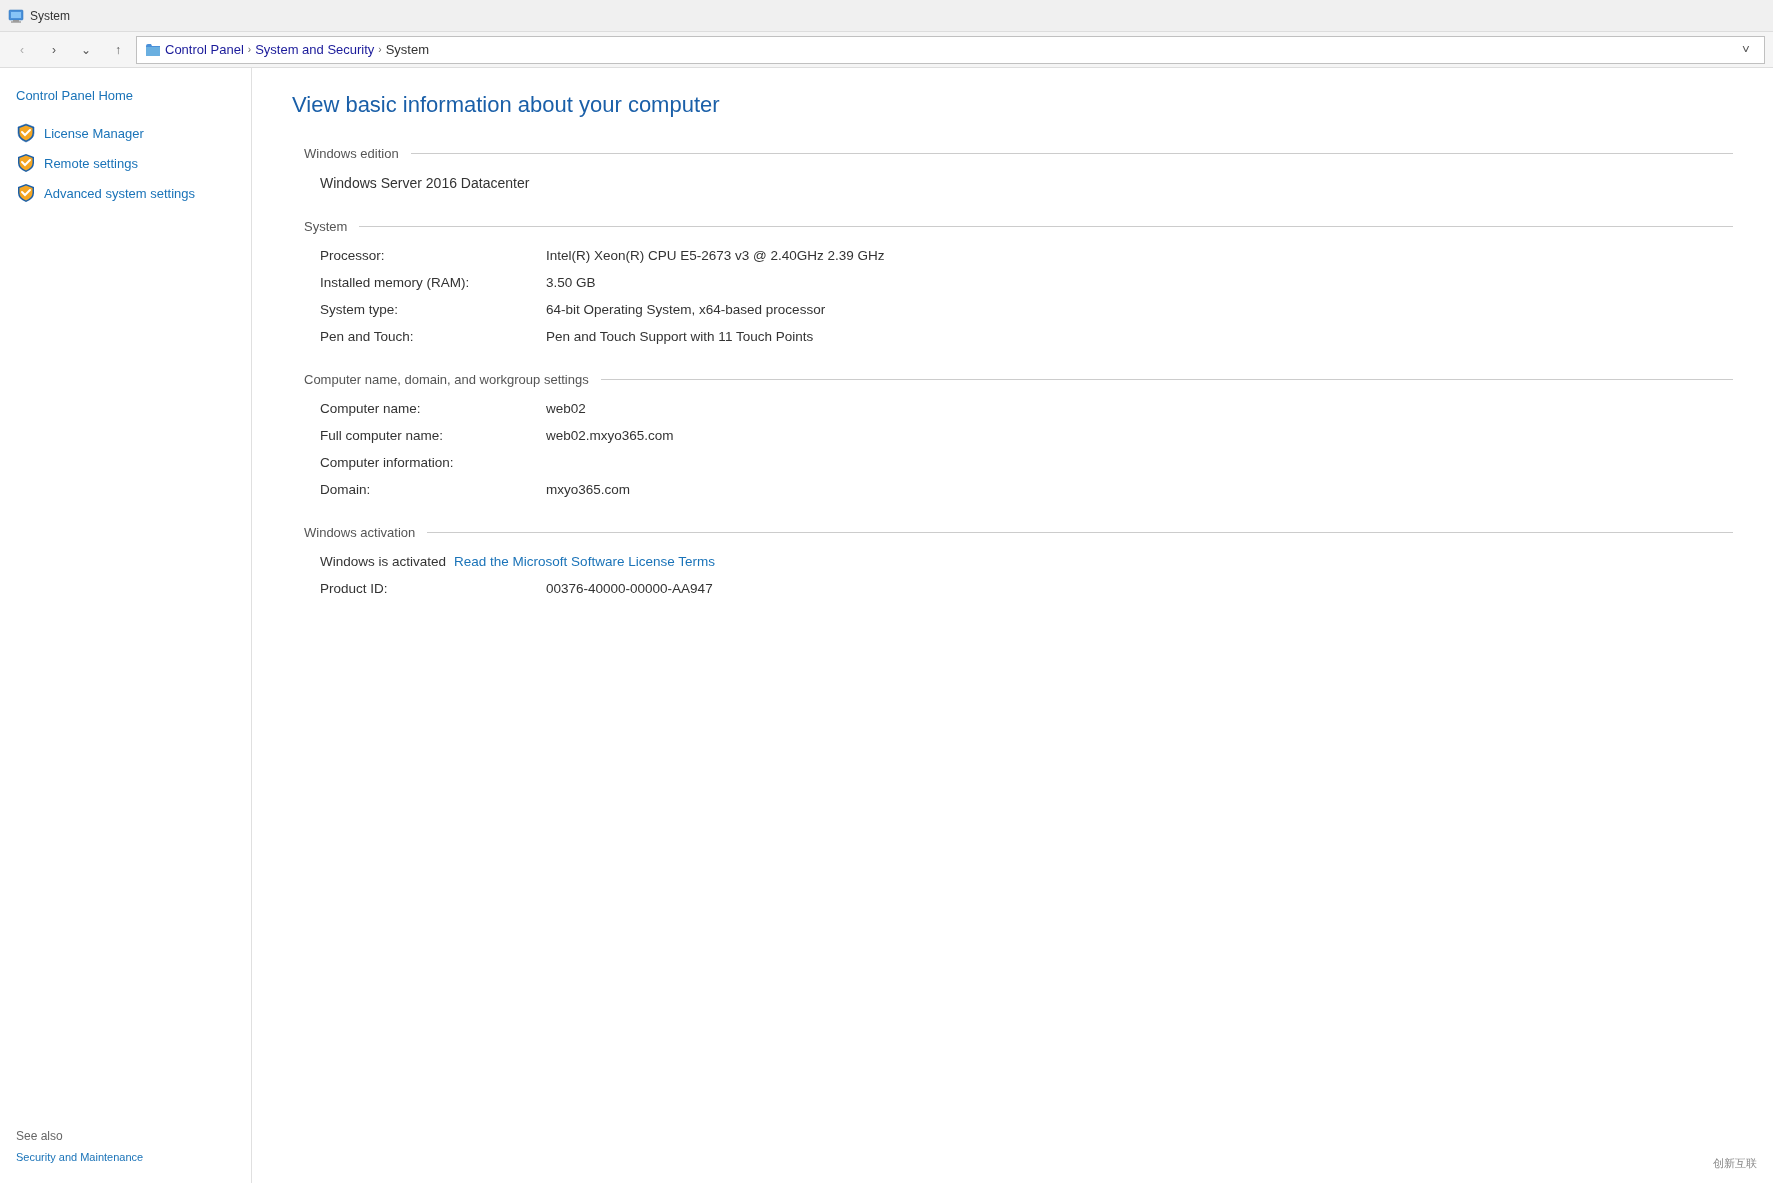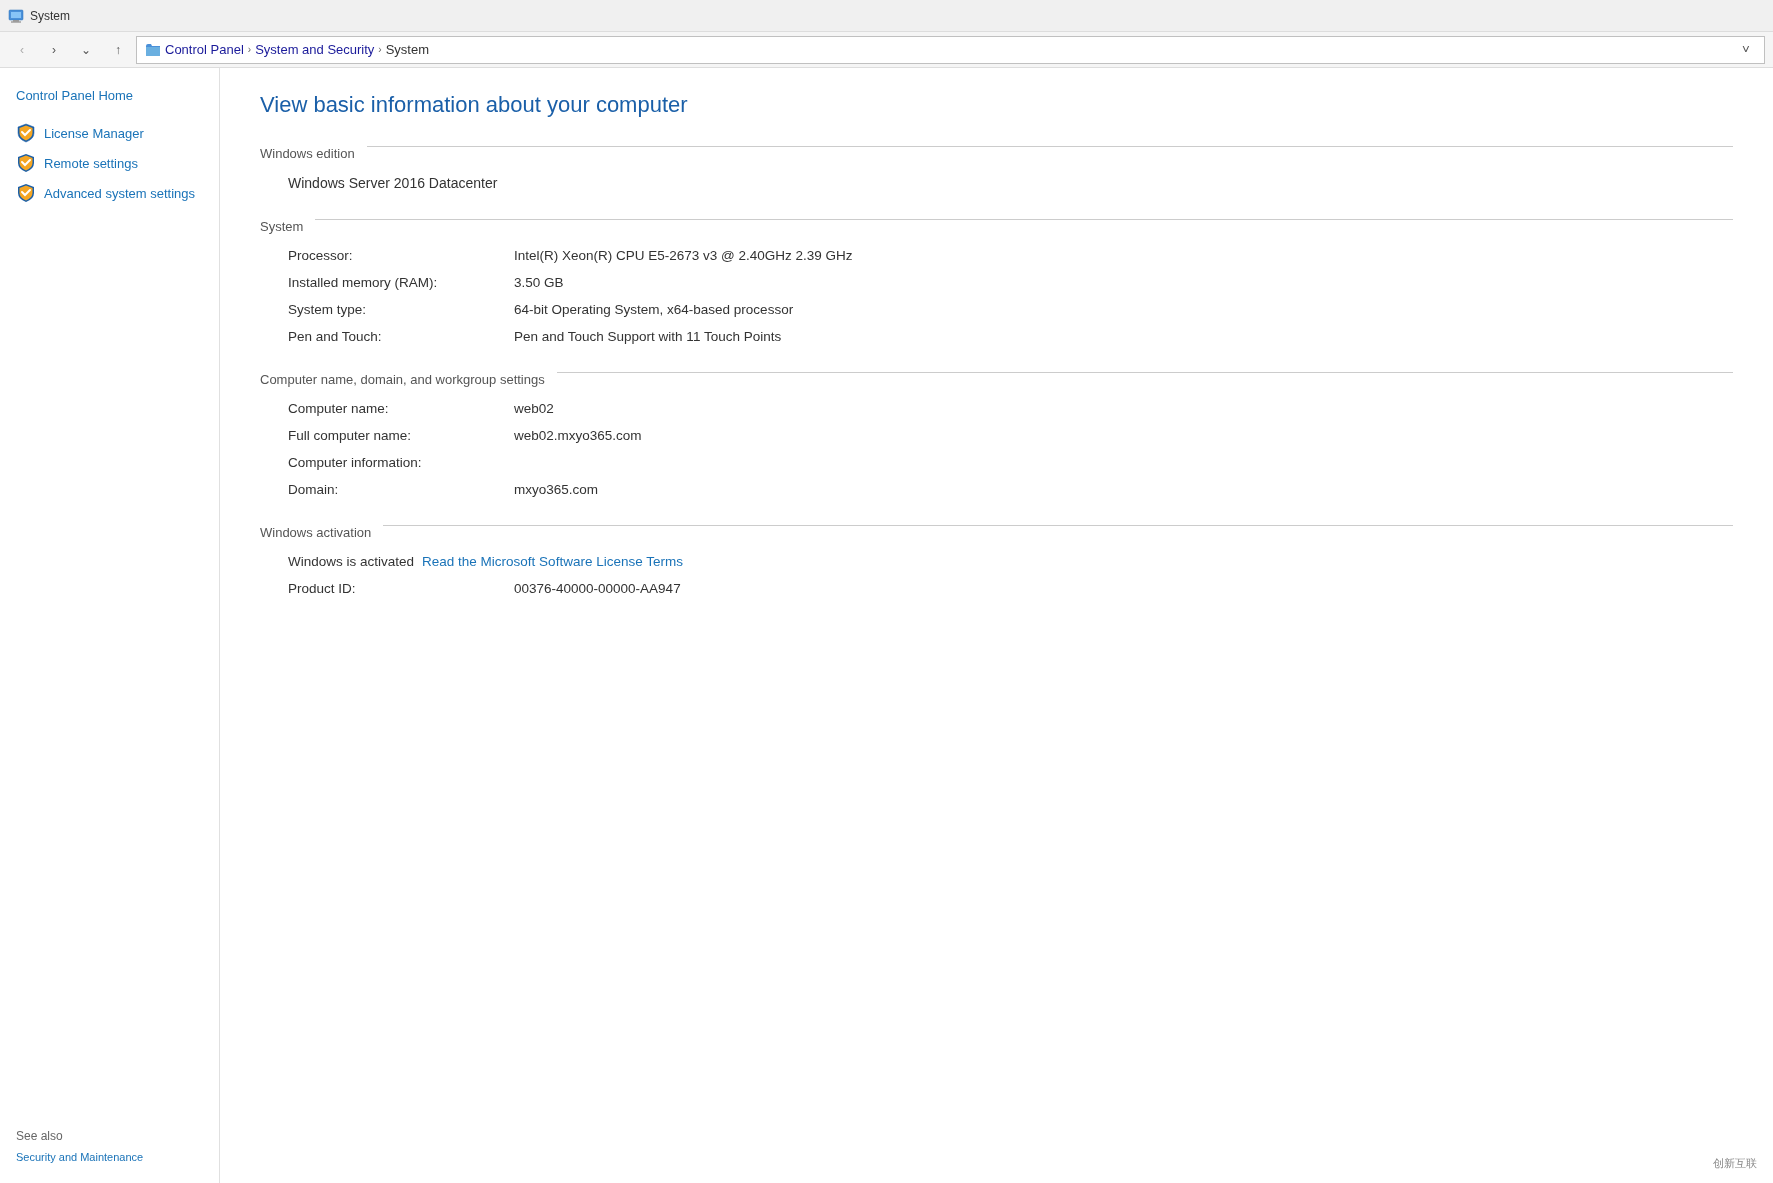--- a/index.html
+++ b/index.html
@@ -94,21 +94,21 @@
     }
 
     
     .main-layout {
       display: flex;
       height: calc(1183px - 32px - 36px);
     }
 
     
     .sidebar {
-      width: 220px;
+      width: 252px;
       padding: 20px 16px;
       border-right: 1px solid #e0e0e0;
       flex-shrink: 0;
     }
     .sidebar-home-link {
       color: #1a73b8;
       text-decoration: none;
       font-size: 13px;
       display: block;
       margin-bottom: 20px;
@@ -162,22 +162,24 @@
       color: #1a5fa8;
       margin-bottom: 28px;
     }
 
     
     .section {
       margin-bottom: 28px;
     }
     .section-header {
       display: flex;
+      align-items: center;
       gap: 12px;
       margin-bottom: 14px;
+      margin-left: 12px;
     }
     .section-title {
       font-size: 13px;
       color: #555;
       white-space: nowrap;
     }
     .section-line {
       flex: 1;
       height: 1px;
       background: #ccc;

